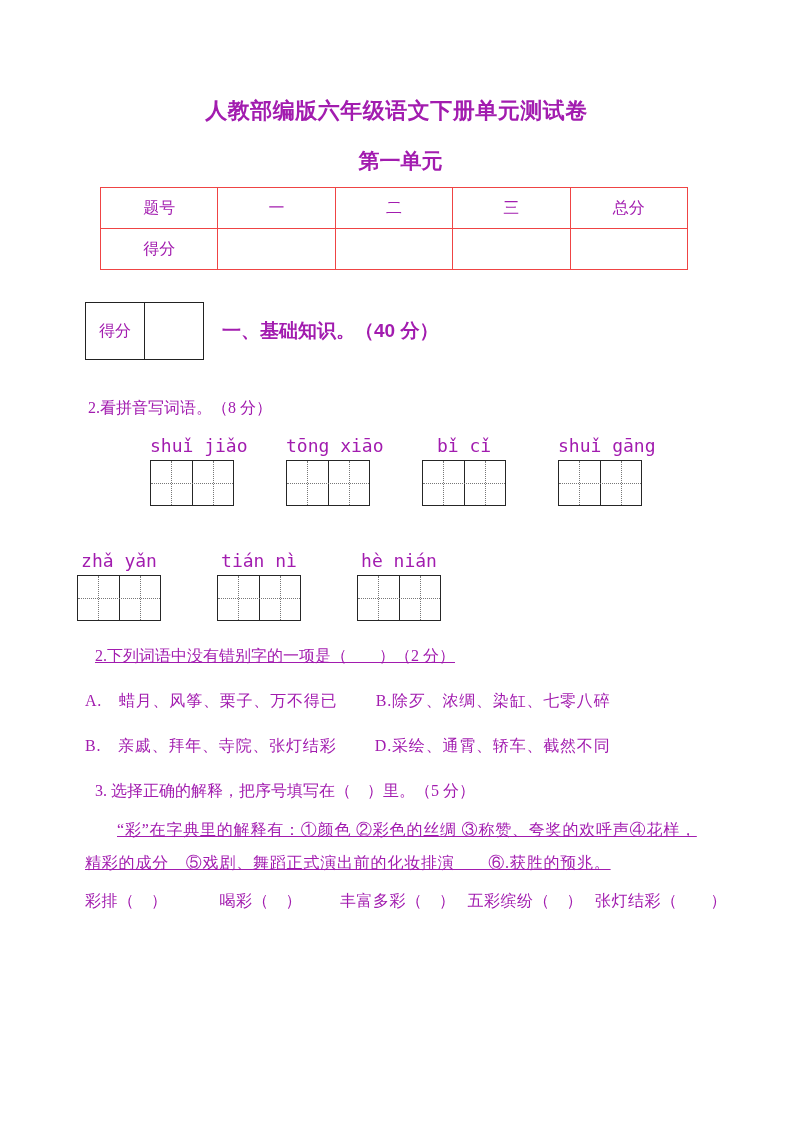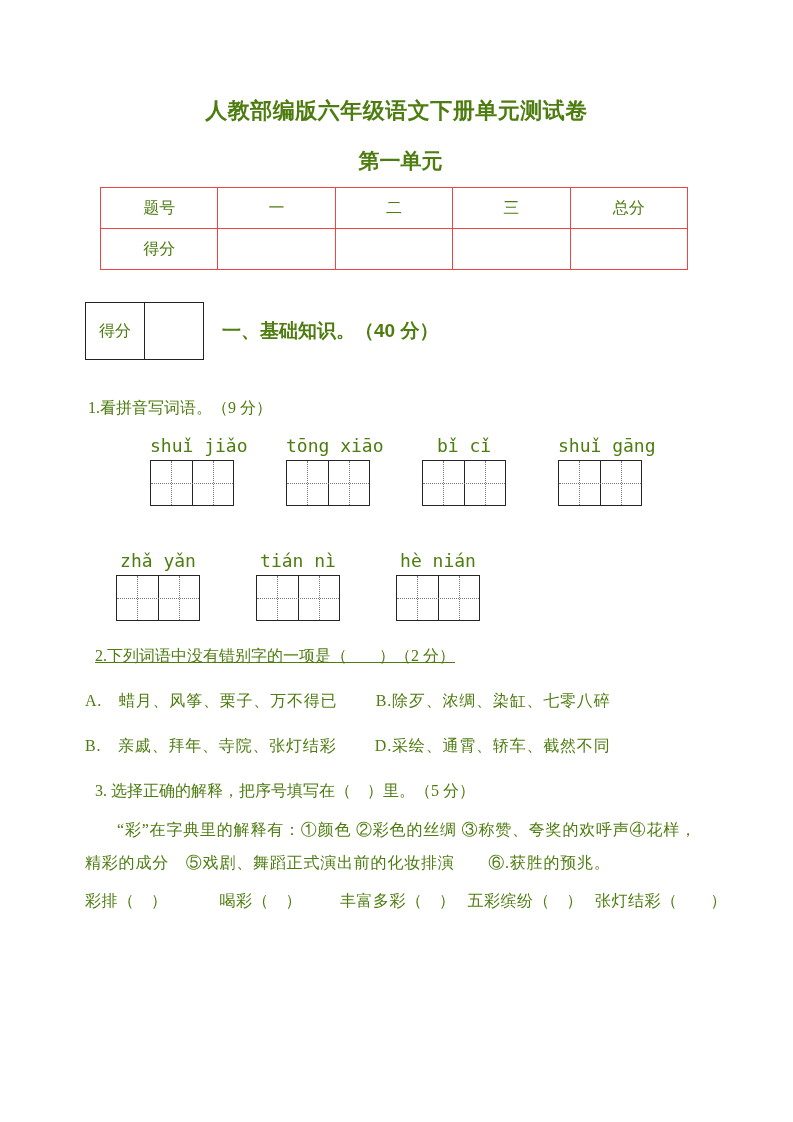--- a/index.html
+++ b/index.html
@@ -1,20 +1,20 @@
 <!DOCTYPE html>
 <html lang="zh"><head>
 <meta charset="utf-8">
 <style>
   html,body{margin:0;padding:0;background:#ffffff;}
   .page{
     position:relative;
     width:793px;height:1122px;
     background:#ffffff;
-    color:#4d7c0f;
+    color:#a21caf;
     font-family:"Liberation Serif", serif;
     overflow:hidden;
   }
   .title{
     margin:100px 0 0 0;
     text-align:center;
     font-family:"Liberation Sans", sans-serif;
     font-weight:bold;
     font-size:22px;line-height:22px;
     letter-spacing:0.5px;
@@ -68,21 +68,21 @@
     margin:38px 0 0 88px;
     font-size:16px;line-height:19px;
     white-space:pre-wrap;
   }
   .q.q2{margin:25px 0 0 95px;text-decoration:underline;}
   .q.q3{margin:26px 0 0 95px;}
   .pinyin-row{
     display:flex;
     margin:18px 0 0 150px;
   }
-  .pinyin-row.row2{margin-top:44px;margin-left:116px;}
+  .pinyin-row.row2{margin-top:44px;margin-left:77px;}
   .pgroup{width:84px;margin-right:52px;}
   .pinyin-row.row2 .pgroup{margin-right:56px;}
   .plabel{
     font-family:"DejaVu Sans Mono", monospace;
     font-size:18px;line-height:21px;
     text-align:center;
     margin-bottom:4px;
     white-space:nowrap;
   }
   .pbox{
@@ -108,20 +108,21 @@
     margin:26px 0 0 85px;
     font-size:16px;line-height:19px;
     letter-spacing:0.8px;
     white-space:pre-wrap;
   }
   .para-line{
     margin:20px 0 0 85px;
     font-size:16px;line-height:19px;
     letter-spacing:0.8px;
     white-space:pre-wrap;
+    text-decoration:underline;
   }
   .para-line.indent{text-indent:2em;}
   .para-line.l2{margin-top:14px;}
   .blanks{
     margin:19px 0 0 85px;
     font-size:16px;line-height:19px;
     white-space:nowrap;
   }
   .blanks span{letter-spacing:0.5px;}
   .blanks span:nth-child(1){margin-right:52px;}
@@ -161,21 +162,21 @@
       <tbody>
         <tr>
           <td>得分</td>
           <td></td>
         </tr>
       </tbody>
     </table>
     <div class="section-heading">一、基础知识。（40 分）</div>
   </div>
 
-  <div class="q">1.看拼音写词语。（9 分）</div>
+  <div class="q">2.看拼音写词语。（8 分）</div>
 
   <div class="pinyin-row row1">
     <div class="pgroup">
       <div class="plabel">shuǐ jiǎo</div>
       <div class="pbox">
           <span class="pcell"></span>
           <span class="pcell"></span>
         </div>
     </div>
     <div class="pgroup">

